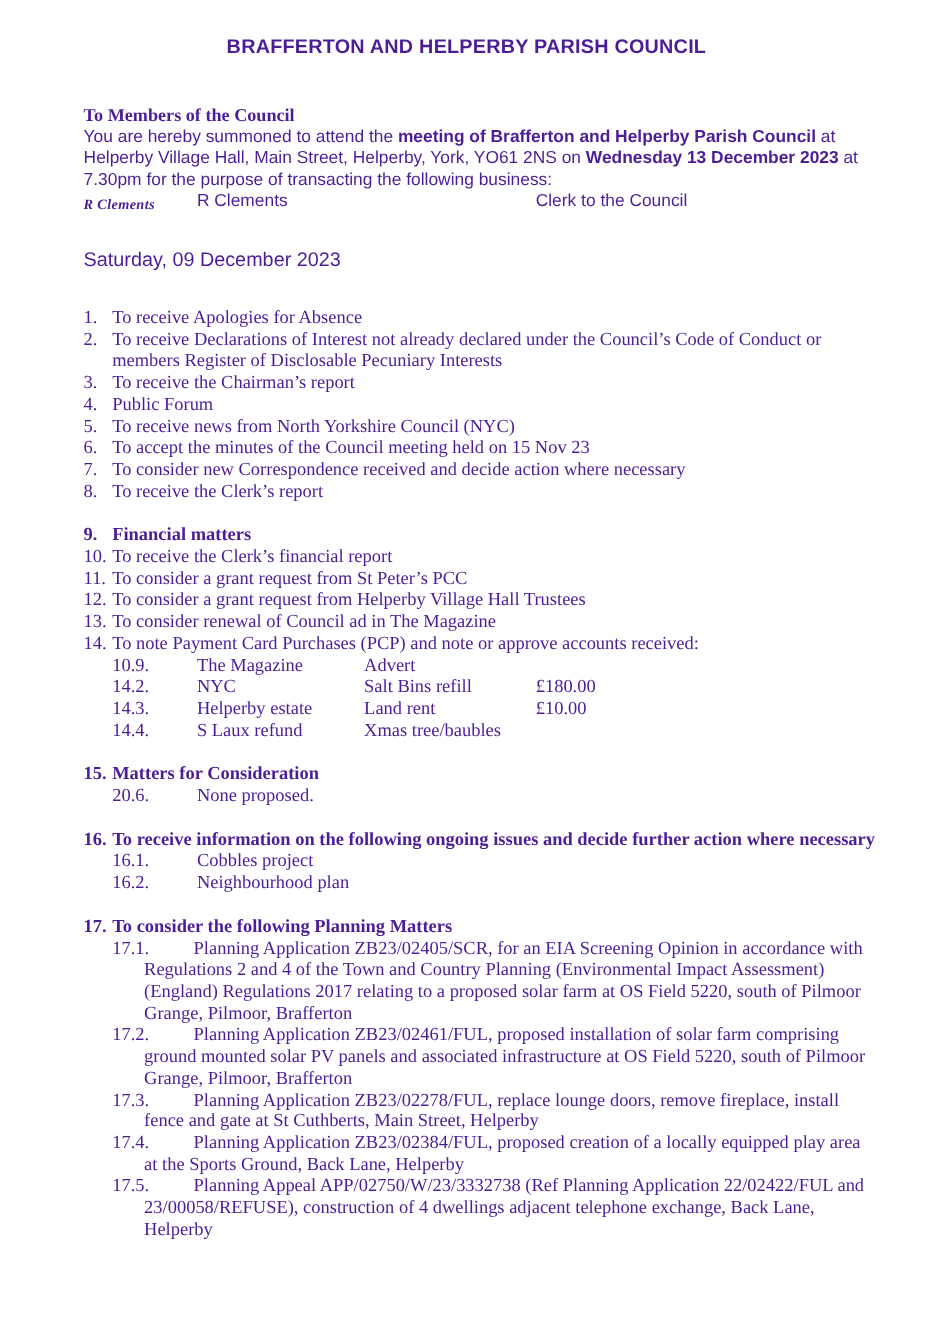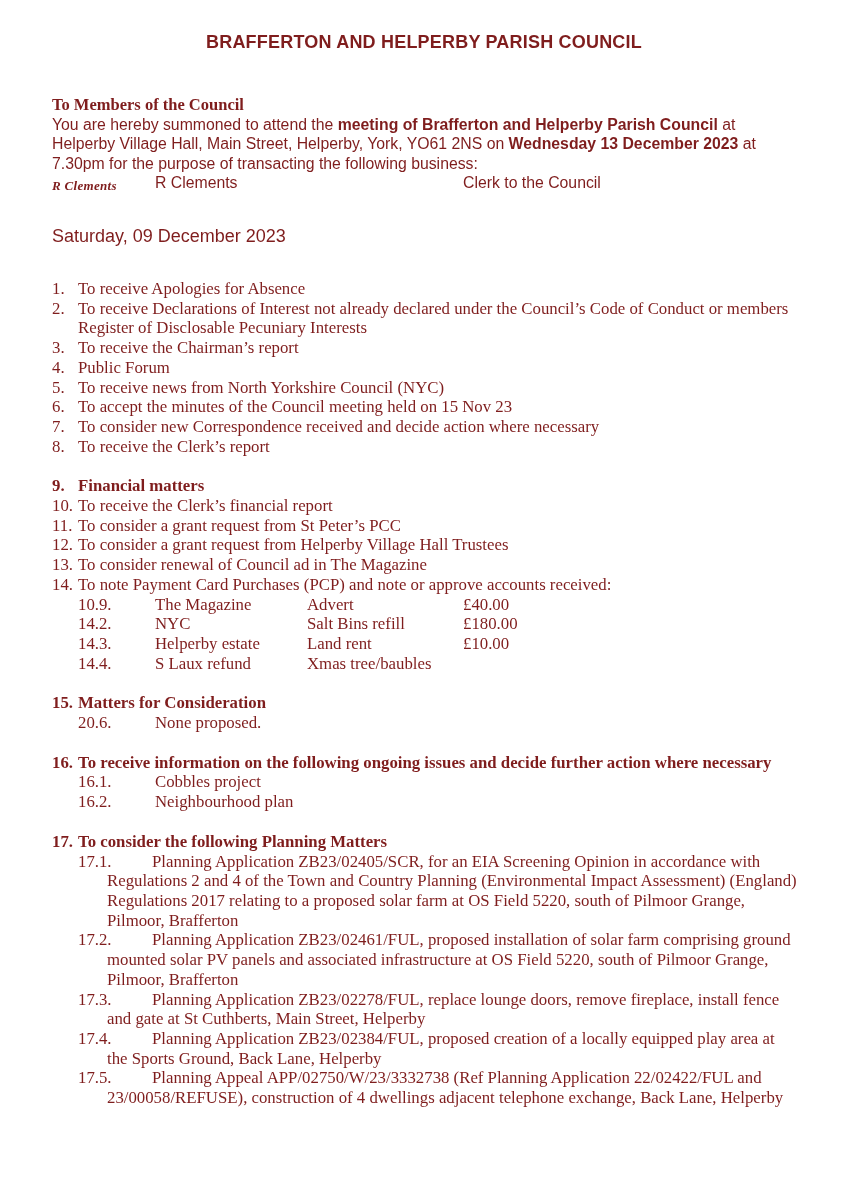--- a/index.html
+++ b/index.html
@@ -5,33 +5,33 @@
   html, body {
     margin: 0;
     padding: 0;
     background: #ffffff;
   }
   .page {
     position: relative;
     width: 848px;
     height: 1200px;
     background: #ffffff;
-    color: #7f1d1d;
+    color: #4c1d95;
     overflow: hidden;
   }
   .doc-title {
     padding-top: 32px;
     text-align: center;
     font-family: "Liberation Sans", sans-serif;
     font-weight: bold;
     font-size: 18px;
     letter-spacing: 0.2px;
   }
   .content {
-    padding: 0 51px 0 52px;
+    padding: 0 51px 0 76px;
   }
   .salutation {
     margin-top: 42px;
     font-family: "Liberation Serif", serif;
     font-weight: bold;
     font-size: 16.5px;
     line-height: 19.5px;
   }
   .summons {
     font-family: "Liberation Sans", sans-serif;
@@ -139,21 +139,20 @@
       <div class="item"><span class="num">10.</span><span>To receive the Clerk’s financial report</span></div>
       <div class="item"><span class="num">11.</span><span>To consider a grant request from St Peter’s PCC</span></div>
       <div class="item"><span class="num">12.</span><span>To consider a grant request from Helperby Village Hall Trustees</span></div>
       <div class="item"><span class="num">13.</span><span>To consider renewal of Council ad in The Magazine</span></div>
       <div class="item"><span class="num">14.</span><span>To note Payment Card Purchases (PCP) and note or approve accounts received:</span></div>
 
       <div class="pay-row">
         <span>10.9.</span>
         <span>The Magazine</span>
         <span>Advert</span>
-        <span>£40.00</span>
       </div>
       <div class="pay-row">
         <span>14.2.</span>
         <span>NYC</span>
         <span>Salt Bins refill</span>
         <span>£180.00</span>
       </div>
       <div class="pay-row">
         <span>14.3.</span>
         <span>Helperby estate</span>

